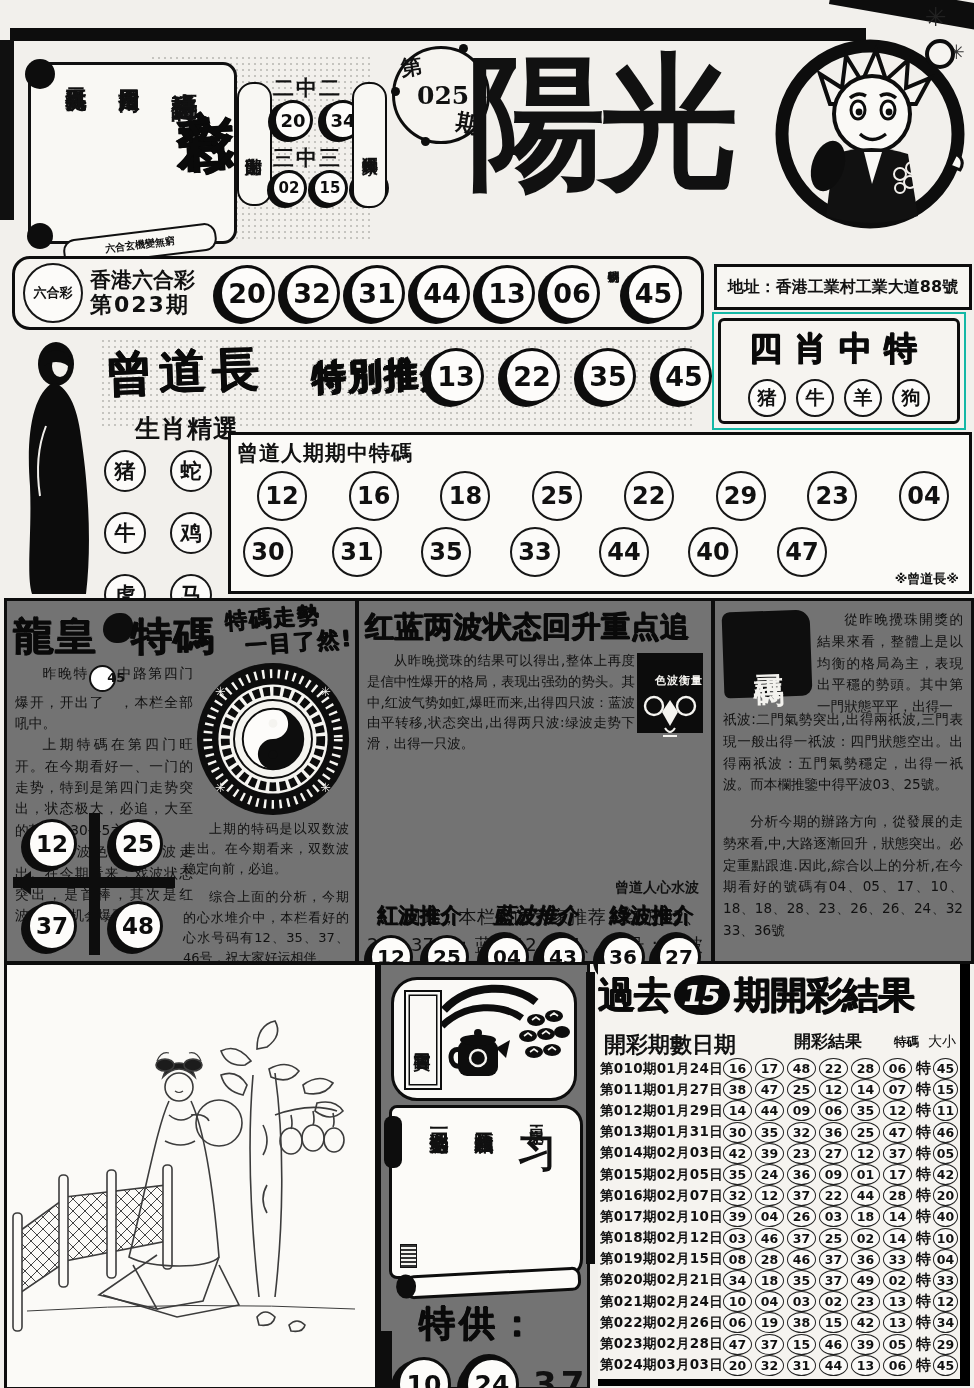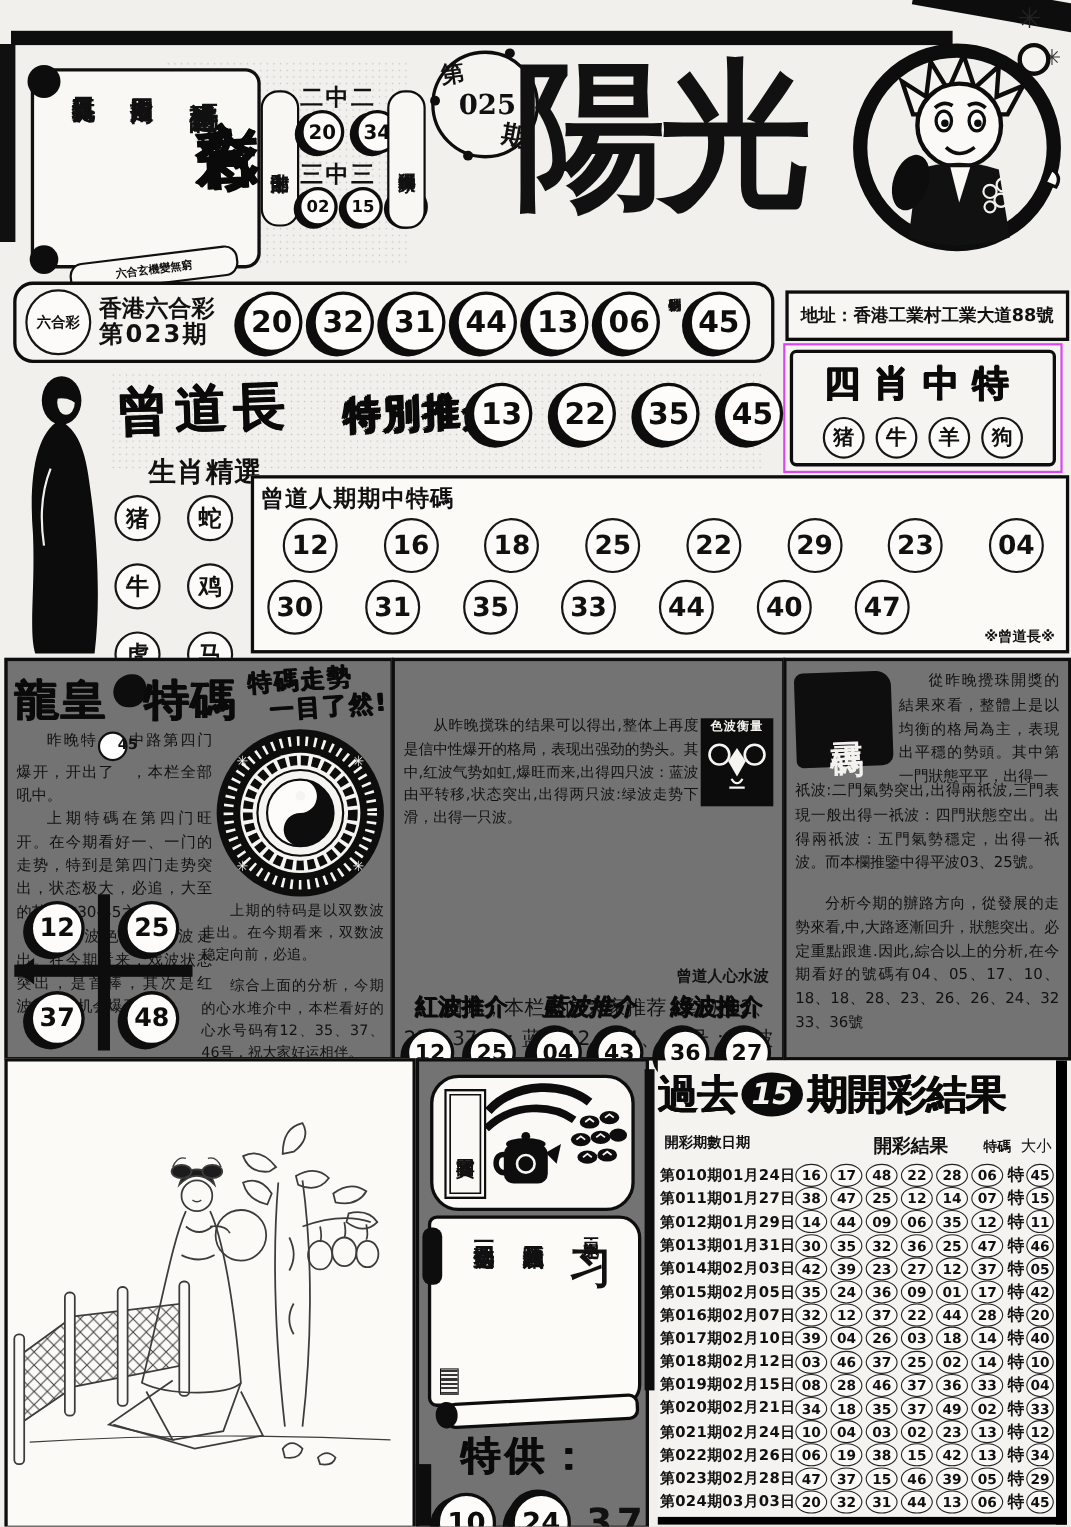--- a/index.html
+++ b/index.html
@@ -136,21 +136,21 @@
         <span class="cball b50">44</span>
         <span class="cball b50">13</span>
         <span class="cball b50">06</span>
       </span>
     <span class="vrt" style="font-size:11.5px;font-weight:800;height:62px;flex:none;line-height:1;">特別號碼</span>
     <span class="cball b50">45</span>
   </div>
 
   <div class="abs" style="left:714px;top:264px;width:252px;height:40px;border:3px solid #0d0d0d;display:flex;align-items:center;justify-content:center;font-size:16px;font-weight:800;background:#f7f6f2;">地址：香港工業村工業大道88號</div>
 
-  <div class="abs" style="left:712px;top:312px;width:254px;height:118px;border:2px solid #d946ef;padding:4px;box-sizing:border-box;background:#f6f4f0;">
+  <div class="abs" style="left:712px;top:312px;width:254px;height:118px;border:2px solid #14b8a6;padding:4px;box-sizing:border-box;background:#f6f4f0;">
     <div style="border:3px solid #0d0d0d;border-radius:6px;height:100%;box-sizing:border-box;display:flex;flex-direction:column;align-items:center;justify-content:center;gap:8px;">
       <span class="heavy ink" style="font-size:33px;letter-spacing:12px;">四肖中特</span>
       <span class="ballrow" style="gap:10px;">
           <span class="ocircle zc34">猪</span>
           <span class="ocircle zc34">牛</span>
           <span class="ocircle zc34">羊</span>
           <span class="ocircle zc34">狗</span>
         </span>
     </div>
   </div>
@@ -244,22 +244,23 @@
       <span class="cball b44 abs" style="left:14px;top:88px;">37</span>
       <span class="cball b44 abs" style="left:100px;top:88px;">48</span>
     </div>
     <div class="abs" style="left:176px;top:218px;width:166px;font-size:13px;">
       <p class="para indent">上期的特码是以双数波走出。在今期看来，双数波稳定向前，必追。</p>
       <p class="para indent" style="margin-top:8px;">综合上面的分析，今期的心水堆介中，本栏看好的心水号码有12、35、37、46号，祝大家好运相伴。</p>
     </div>
   </div>
 
   <div class="abs bx" style="left:356px;top:598px;width:352px;height:360px;">
+    <span class="abs heavy ink" style="left:6px;top:6px;font-size:29px;letter-spacing:0.5px;">红蓝两波状态回升重点追</span>
     <div class="abs" style="right:8px;top:52px;width:66px;height:80px;background:#0c0c0c;color:#f5f4f0;text-align:center;">
-      <span style="font-size:11px;font-weight:800;letter-spacing:1px;display:block;padding-top:0;">色波衡量</span>
+      <span style="font-size:11px;font-weight:800;letter-spacing:1px;display:block;padding-top:20px;text-align:right;">色波衡量</span>
       <svg width="58" height="56" viewBox="0 0 58 56">
         <circle cx="13" cy="18" r="9" fill="none" stroke="#f5f4f0" stroke-width="2.4"></circle>
         <circle cx="45" cy="18" r="9" fill="none" stroke="#f5f4f0" stroke-width="2.4"></circle>
         <path d="M29,12 l8,12 -8,14 -8,-14 Z" fill="#f5f4f0"></path>
         <path d="M24,40 q5,8 10,0 M22,48 l14,0" stroke="#f5f4f0" stroke-width="2" fill="none"></path>
       </svg>
     </div>
     <p class="para indent abs" style="left:8px;top:50px;width:268px;font-size:13.4px;">从昨晚搅珠的结果可以得出,整体上再度是信中性爆开的格局，表现出强劲的势头。其中,红波气势如虹,爆旺而来,出得四只波：蓝波由平转移,状态突出,出得两只波:绿波走势下滑，出得一只波。</p>
     <p class="para indent abs" style="left:8px;top:254px;width:336px;font-size:18px;margin-top:48px;">因此，本栏则向大家推荐：红波02、25、37号：蓝波12、24、46号：绿波27、39号。</p>
     <span class="abs" style="right:12px;top:278px;font-size:14px;font-weight:700;">曾道人心水波</span>
@@ -403,21 +404,21 @@
   </div>
 
   <div class="abs" style="left:586px;top:972px;width:9px;height:292px;background:#0d0d0d;"></div>
 
   <div class="abs" style="left:598px;top:964px;width:372px;height:422px;border-right:10px solid #000;border-bottom:7px solid #000;background:#f5f3ef;box-sizing:border-box;">
     <div class="abs" style="left:0;top:6px;display:flex;align-items:center;gap:4px;">
       <span class="heavy ink" style="font-size:37px;letter-spacing:-1px;">過去</span>
       <span style="width:56px;height:40px;background:#0b0b0b;border-radius:50%;display:inline-flex;align-items:center;justify-content:center;color:#f5f4f0;font-size:27px;font-weight:900;font-style:italic;">15</span>
       <span class="heavy ink" style="font-size:37px;letter-spacing:-1px;">期開彩結果</span>
     </div>
-    <span class="abs" style="left:6px;top:66px;font-size:13px;font-weight:700;">開彩期數日期</span>
+    <span class="abs" style="left:6px;top:66px;font-size:22px;font-weight:700;">開彩期數日期</span>
     <span class="abs" style="left:196px;top:66px;font-size:17px;font-weight:700;">開彩結果</span>
     <span class="abs" style="left:296px;top:70px;font-size:12.5px;font-weight:800;">特碼</span>
     <span class="abs" style="left:330px;top:69px;font-size:14px;">大小</span>
     <div class="abs" style="left:2px;top:94px;width:358px;">
         <div class="res-row">
           <span class="res-period">第010期01月24日</span>
           <span class="res-balls">
             <span class="oval">16</span>
             <span class="oval">17</span>
             <span class="oval">48</span>

